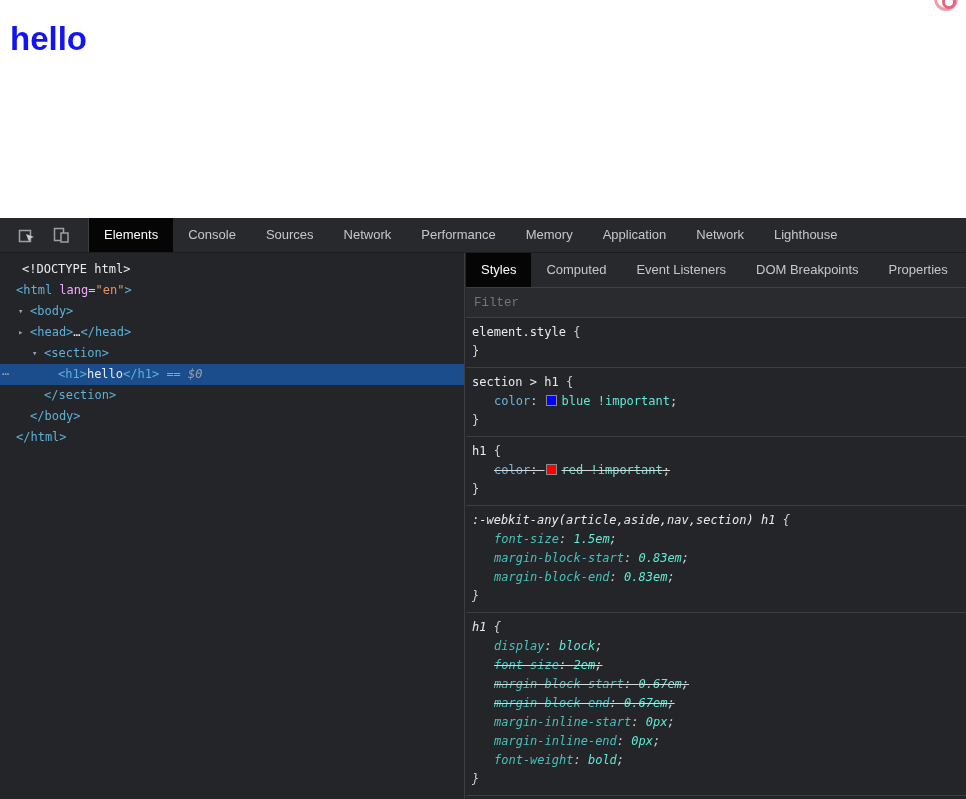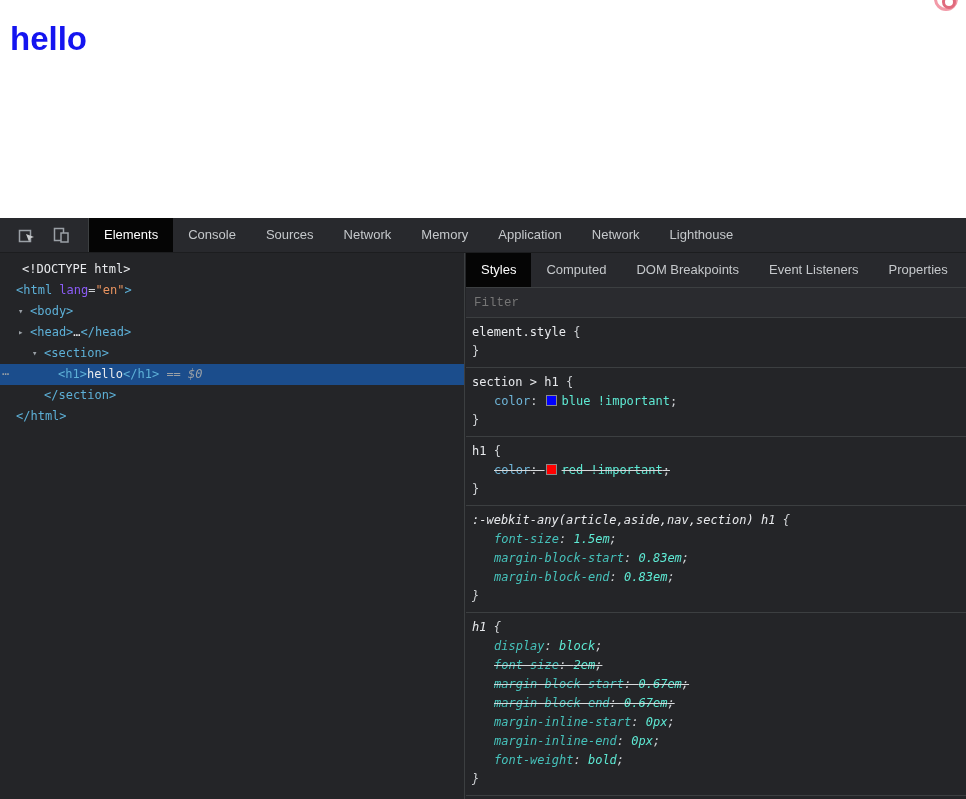--- a/index.html
+++ b/index.html
@@ -20,21 +20,21 @@
   .tab{padding:0 15px;line-height:34px;font-size:13px;color:#c5c8cb;cursor:default;}
   .tab.selected{background:#050505;color:#ffffff;}
 
   
   #dom-pane{position:absolute;top:35px;left:0;width:465px;bottom:0;border-right:1px solid #3c3f41;
             font-family:"DejaVu Sans Mono",monospace;font-size:12px;overflow:hidden;padding-top:6px;box-sizing:border-box;}
   .dom-row{position:relative;height:21px;line-height:21px;white-space:pre;}
   .dom-row.selected{background:#1b4d8c;}
   .gutter-dots{position:absolute;left:2px;top:0;color:#9aa0a6;letter-spacing:-1px;}
   .arrow{display:inline-block;width:12px;color:#9aa0a6;font-size:9px;text-align:left;vertical-align:1px;}
-  .tag{color:#5db0d7;} .attr{color:#8b5cf6;} .val{color:#e8935f;}
+  .tag{color:#5db0d7;} .attr{color:#f0abfc;} .val{color:#e8935f;}
   .punct{color:#d0d3d6;} .node{color:#e8eaed;} .meta{color:#9aa0a6;font-style:italic;}
 
   
   #styles-pane{position:absolute;top:35px;left:466px;right:0;bottom:0;overflow:hidden;}
   #sub-tabbar{border-bottom:1px solid #3c3f41;}
   #filter-row{height:29px;background:#2a2b2f;border-bottom:1px solid #3c3f41;display:flex;align-items:center;}
   #filter-row input{background:transparent;border:none;outline:none;color:#9aa0a6;font-size:12.5px;
                     font-family:Liberation Mono, monospace;padding:0 0 0 8px;width:90%;}
   #style-rules{font-family:"DejaVu Sans Mono",monospace;font-size:12px;}
   .rule{padding:5px 8px 6px 6px;border-bottom:1px solid #3c3f41;}
@@ -76,44 +76,46 @@
             <rect x="2.5" y="2.5" width="9" height="12" fill="none" stroke="#9aa0a6" stroke-width="1.5"></rect>
             <rect x="9" y="7" width="7" height="9" fill="#28292d" stroke="#9aa0a6" stroke-width="1.5"></rect>
           </svg>
         </div>
       </div>
       <div style="display:flex" id="main-tabs">
           <div class="tab selected">Elements</div>
           <div class="tab">Console</div>
           <div class="tab">Sources</div>
           <div class="tab">Network</div>
+          <div class="tab">Performance</div>
           <div class="tab">Memory</div>
           <div class="tab">Application</div>
           <div class="tab">Network</div>
           <div class="tab">Lighthouse</div>
         </div>
     </div>
 
     <div id="dom-pane">
         <div class="dom-row" style="padding-left: 10px;"><span class="arrow"></span><span class="node">&lt;!DOCTYPE html&gt;</span></div>
         <div class="dom-row" style="padding-left: 4px;"><span class="arrow"></span><span class="tag">&lt;html</span><span class="attr"> lang</span><span class="punct">=</span><span class="val">"en"</span><span class="tag">&gt;</span></div>
         <div class="dom-row" style="padding-left: 18px;"><span class="arrow">▾</span><span class="tag">&lt;body&gt;</span></div>
         <div class="dom-row" style="padding-left: 18px;"><span class="arrow">▸</span><span class="tag">&lt;head&gt;</span><span class="node">…</span><span class="tag">&lt;/head&gt;</span></div>
         <div class="dom-row" style="padding-left: 32px;"><span class="arrow">▾</span><span class="tag">&lt;section&gt;</span></div>
         <div class="dom-row selected" style="padding-left: 46px;"><span class="gutter-dots">⋯</span><span class="arrow"></span><span class="tag">&lt;h1&gt;</span><span class="node">hello</span><span class="tag">&lt;/h1&gt;</span><span class="meta"> == $0</span></div>
         <div class="dom-row" style="padding-left: 32px;"><span class="arrow"></span><span class="tag">&lt;/section&gt;</span></div>
+        <div class="dom-row" style="padding-left: 18px;"><span class="arrow"></span><span class="tag">&lt;/body&gt;</span></div>
         <div class="dom-row" style="padding-left: 4px;"><span class="arrow"></span><span class="tag">&lt;/html&gt;</span></div>
       </div>
 
     <div id="styles-pane">
       <div class="tabbar" id="sub-tabbar">
           <div class="tab selected">Styles</div>
           <div class="tab">Computed</div>
+          <div class="tab">Event Listeners</div>
           <div class="tab">DOM Breakpoints</div>
-          <div class="tab">Event Listeners</div>
           <div class="tab">Properties</div>
         </div>
       <div id="filter-row">
         <input type="text" placeholder="Filter" style="">
       </div>
       <div id="style-rules">
           <div class="rule">
             <div class="sline"><span class="sel">element.style</span><span class="brace"> {</span></div>
             <div class="sline"><span class="brace">}</span></div>
           </div>

